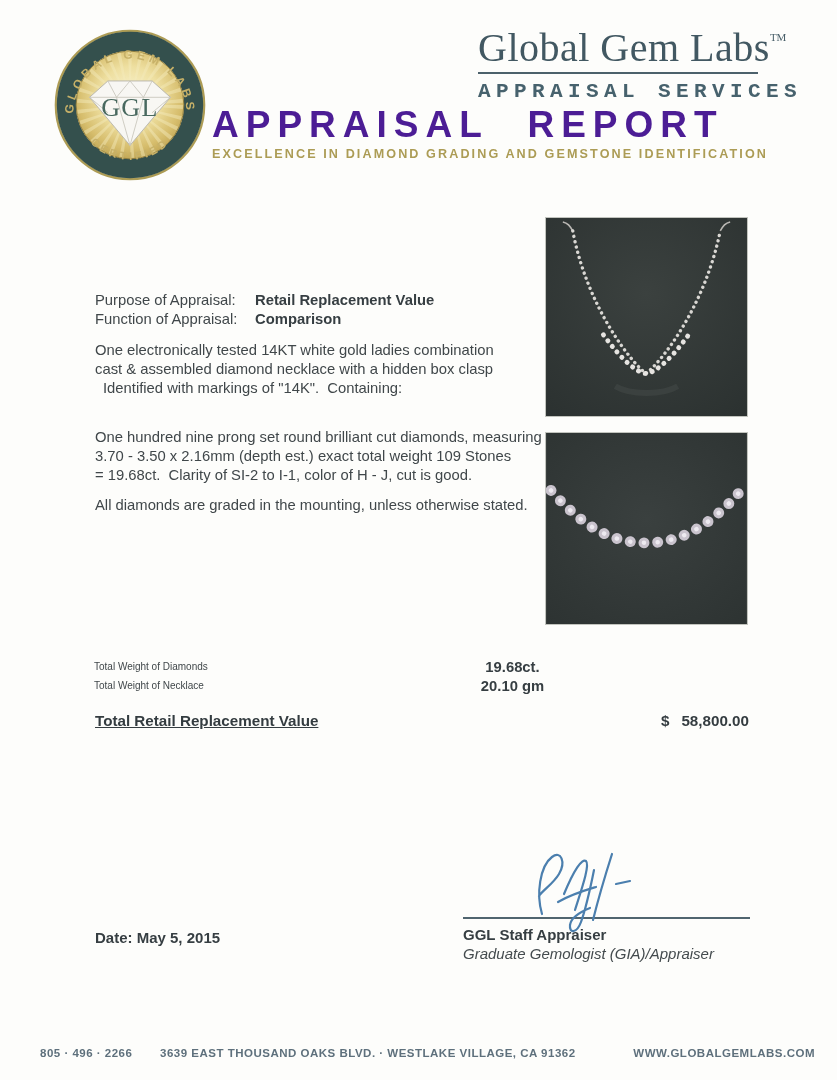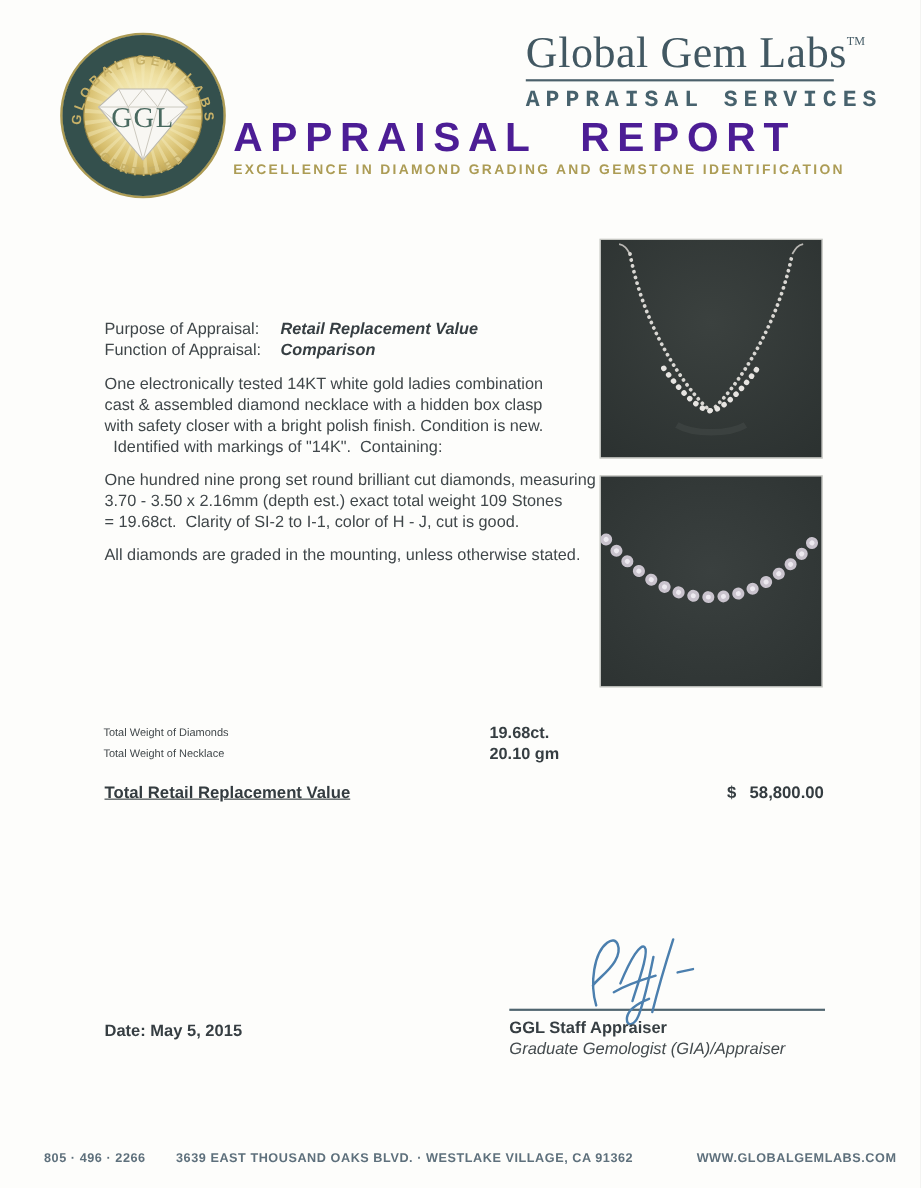--- a/index.html
+++ b/index.html
@@ -33,26 +33,26 @@
   }
   
   .photo { position:absolute; left:545px; width:203px; border:1px solid #c2c4be; }
   .photo-1 { top:217px; height:200px; }
   .photo-2 { top:432px; height:193px; }
   .photo svg { display:block; width:100%; height:100%; }
   
   .line { white-space:pre-wrap; font-size:14.8px; line-height:19px; }
   .kv-row { position:absolute; left:95px; display:flex; }
   .kv-label { width:160px; }
-  .kv-value { font-weight:bold; color:#363e42;font-style:italic; }
+  .kv-value { font-weight:bold; color:#363e42; }
   .para { position:absolute; left:95px; width:460px; }
   .indent { padding-left:8px; }
   
   .tot-label { position:absolute; left:94px; font-size:10px; }
-  .tot-mid { position:absolute; left:445px; width:135px; text-align:left;
+  .tot-mid { position:absolute; left:445px; width:135px; text-align:center;
              font-weight:bold; color:#363e42; font-size:14.8px; }
   .tot-final-label { position:absolute; left:95px; font-size:15.2px;
              font-weight:bold; color:#343c40; }
   .tot-final-value { position:absolute; left:661px; width:88px; display:flex;
              justify-content:space-between; font-weight:bold; color:#343c40; font-size:15.2px; }
   
   .date-line { position:absolute; left:95px; top:929px; font-size:15px;
              font-weight:bold; color:#363e42; }
   .sig-rule { position:absolute; left:463px; top:917px; width:287px;
              border-top:2px solid #50656f; }
@@ -147,21 +147,20 @@
     <div class="kv-value line">Retail Replacement Value</div>
   </div>
   <div class="kv-row" style="top:310px;">
     <div class="kv-label line">Function of Appraisal:</div>
     <div class="kv-value line">Comparison</div>
   </div>
 
   <div class="para" style="top:341px;">
     <div class="line">One electronically tested 14KT white gold ladies combination</div>
     <div class="line">cast &amp; assembled diamond necklace with a hidden box clasp</div>
-    <div class="line">with safety closer with a bright polish finish. Condition is new.</div>
     <div class="line indent">Identified with markings of "14K".  Containing:</div>
   </div>
   <div class="para" style="top:428px;">
     <div class="line">One hundred nine prong set round brilliant cut diamonds, measuring</div>
     <div class="line">3.70 - 3.50 x 2.16mm (depth est.) exact total weight 109 Stones</div>
     <div class="line">= 19.68ct.  Clarity of SI-2 to I-1, color of H - J, cut is good.</div>
   </div>
   <div class="para" style="top:496px;">
     <div class="line">All diamonds are graded in the mounting, unless otherwise stated.</div>
   </div>

